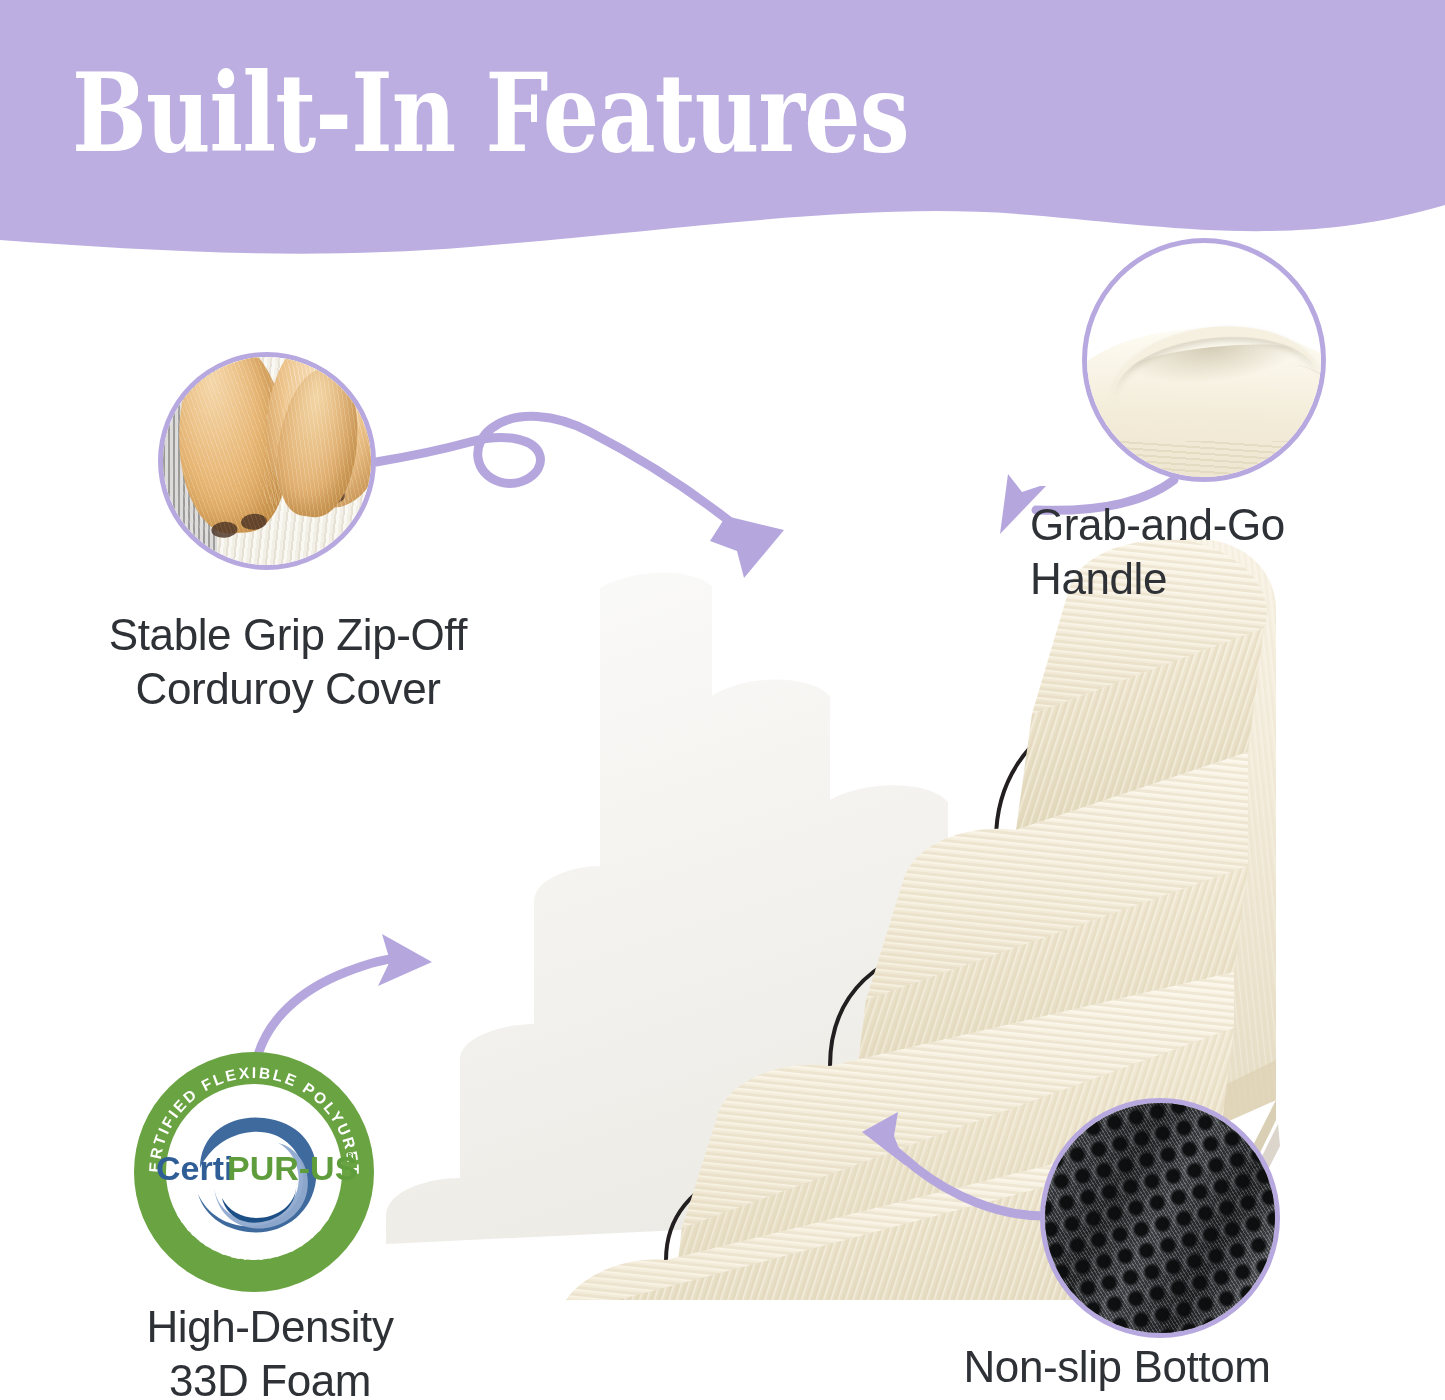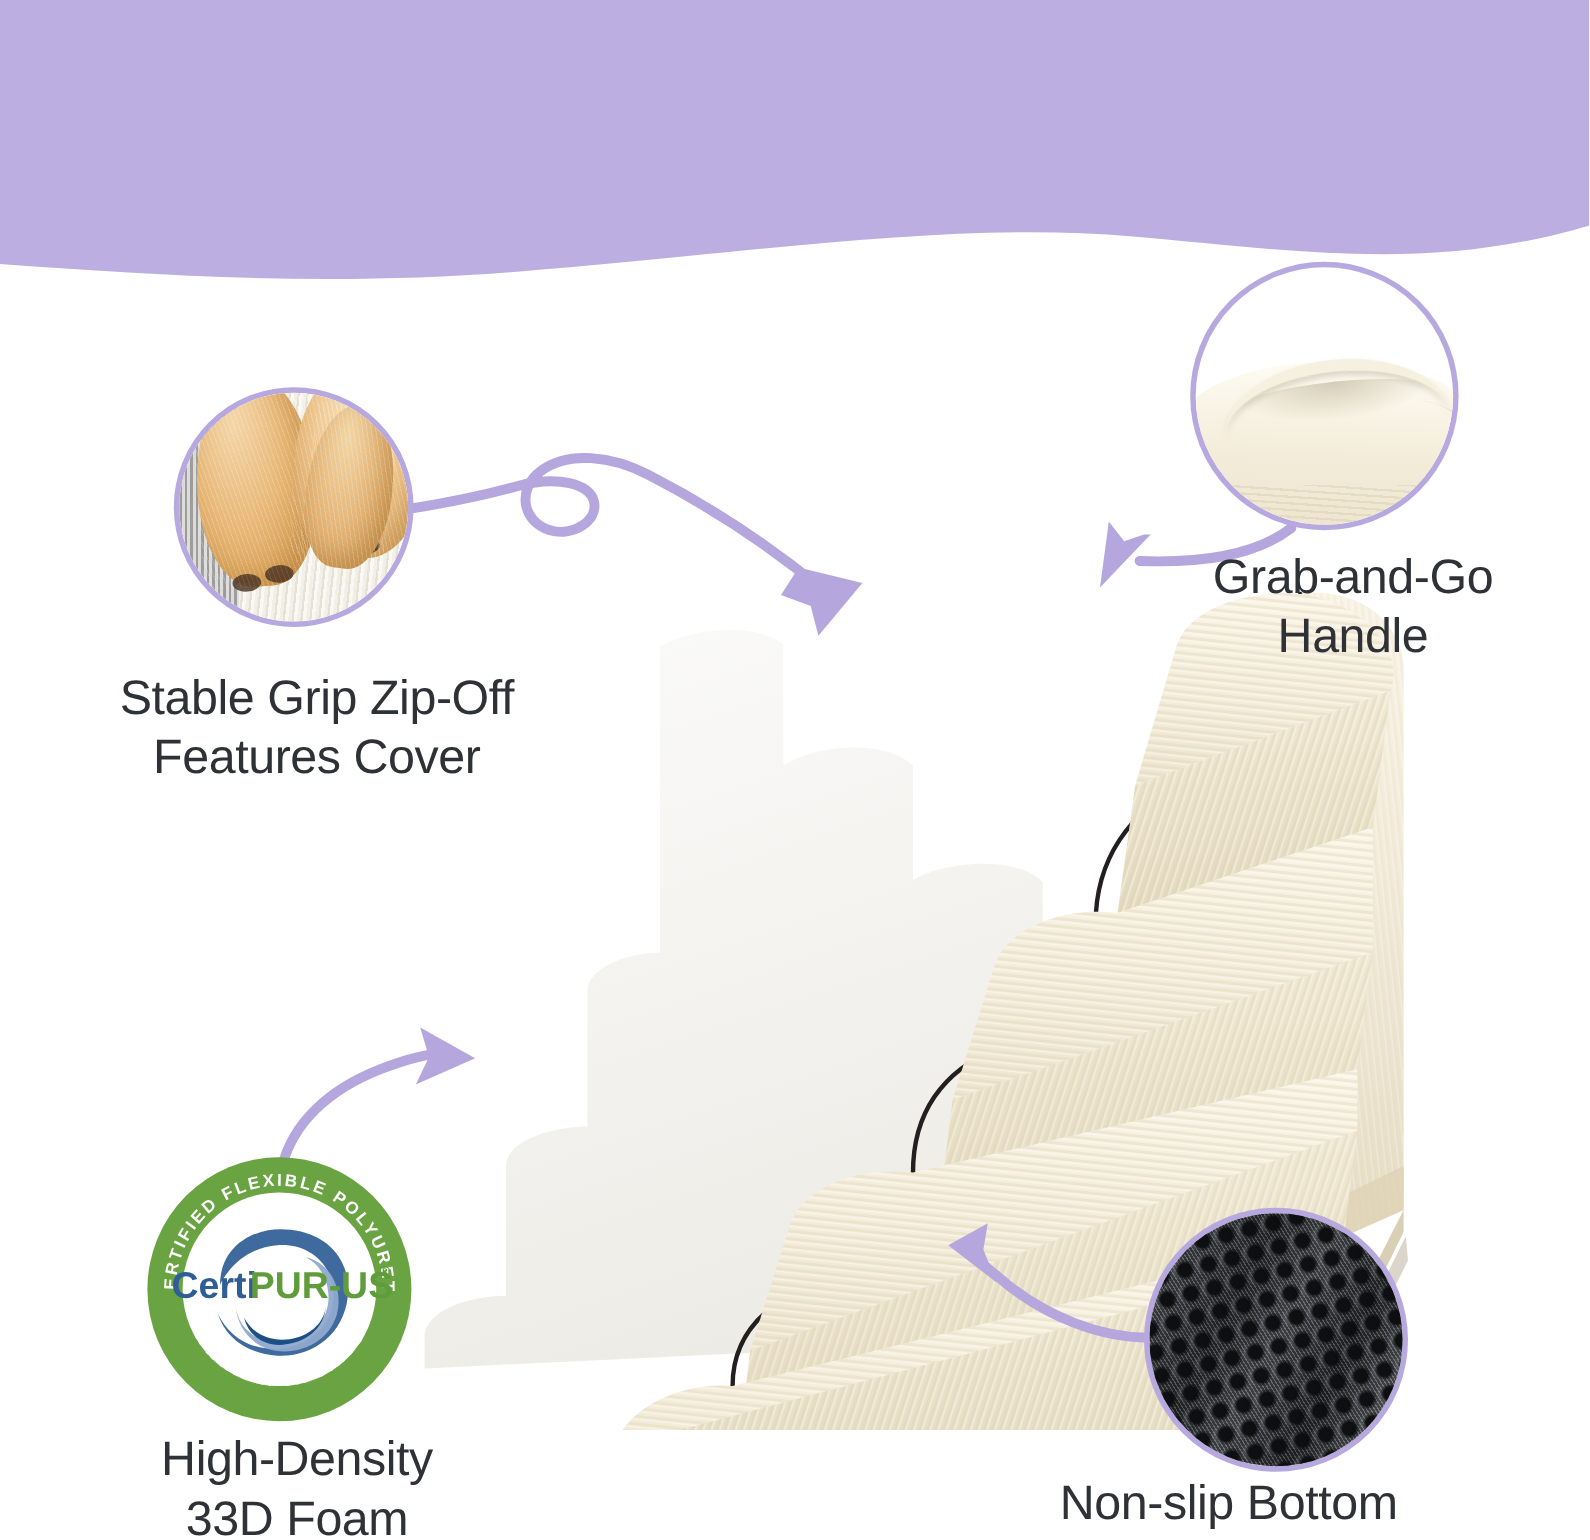--- a/index.html
+++ b/index.html
@@ -37,21 +37,21 @@
   .label{
     position:absolute;
     color:#2e3136;
     font-size:44px;
     line-height:1.22;
     font-weight:400;
     letter-spacing:-0.4px;
     white-space:pre-line;
   }
   #label-corduroy{left:48px;top:608px;width:480px;text-align:center;}
-  #label-handle{left:1030px;top:498px;width:400px;text-align:center;}
+  #label-handle{left:1030px;top:498px;width:400px;}
   #label-foam{left:70px;top:1300px;width:400px;text-align:center;}
   #label-nonslip{left:912px;top:1340px;width:410px;text-align:center;}
 
   
   .layer{position:absolute;left:0;top:0;width:1445px;height:1400px;pointer-events:none;}
 
   
   .circle{
     position:absolute;border-radius:50%;
     border:5px solid #b7a9e0;
@@ -173,20 +173,23 @@
 
 <div id="stage">
 
   <div class="banner-wrap">
     <svg viewBox="0 0 1445 270" xmlns="http://www.w3.org/2000/svg" aria-hidden="true">
       <path d="M0,0 H1445 V205
                C1300,248 1180,228 1030,215
                C870,201 700,228 470,247
                C300,261 140,250 0,240 Z" fill="#bcaee1"></path>
     </svg>
+    <div class="banner-title">
+      <span>Built-In Features</span>
+    </div>
   </div>
 
   <div id="product">
     <svg viewBox="0 0 1180 800" xmlns="http://www.w3.org/2000/svg" aria-hidden="true">
       <defs>
         <linearGradient id="sideG" x1="0" y1="0" x2="0.25" y2="1">
           <stop offset="0%" stop-color="#fcf8ee"></stop>
           <stop offset="55%" stop-color="#f3ecdb"></stop>
           <stop offset="100%" stop-color="#e7dec7"></stop>
         </linearGradient>
@@ -374,20 +377,20 @@
                  C168,152 156,168 136,173 C114,179 96,168 92,150 Z" fill="#1c4f86"></path>
       </g>
 
       <text x="26" y="132" font-family="Liberation Sans, sans-serif" font-size="34" font-weight="bold" fill="#2f5d96">Certi</text>
       <text x="97" y="132" font-family="Liberation Sans, sans-serif" font-size="34" font-weight="bold" fill="#5f9c3c">PUR-US</text>
       <text x="215" y="112" font-family="Liberation Sans, sans-serif" font-size="13" font-weight="bold" fill="#5f9c3c">®</text>
     </svg>
   </div>
 
   <div class="label" id="label-corduroy">Stable Grip Zip-Off
-Features Cover</div>
+Corduroy Cover</div>
   <div class="label" id="label-handle">Grab-and-Go
 Handle</div>
   <div class="label" id="label-foam">High-Density
 33D Foam</div>
   <div class="label" id="label-nonslip">Non-slip Bottom</div>
 
 </div>
 
 </body></html>

